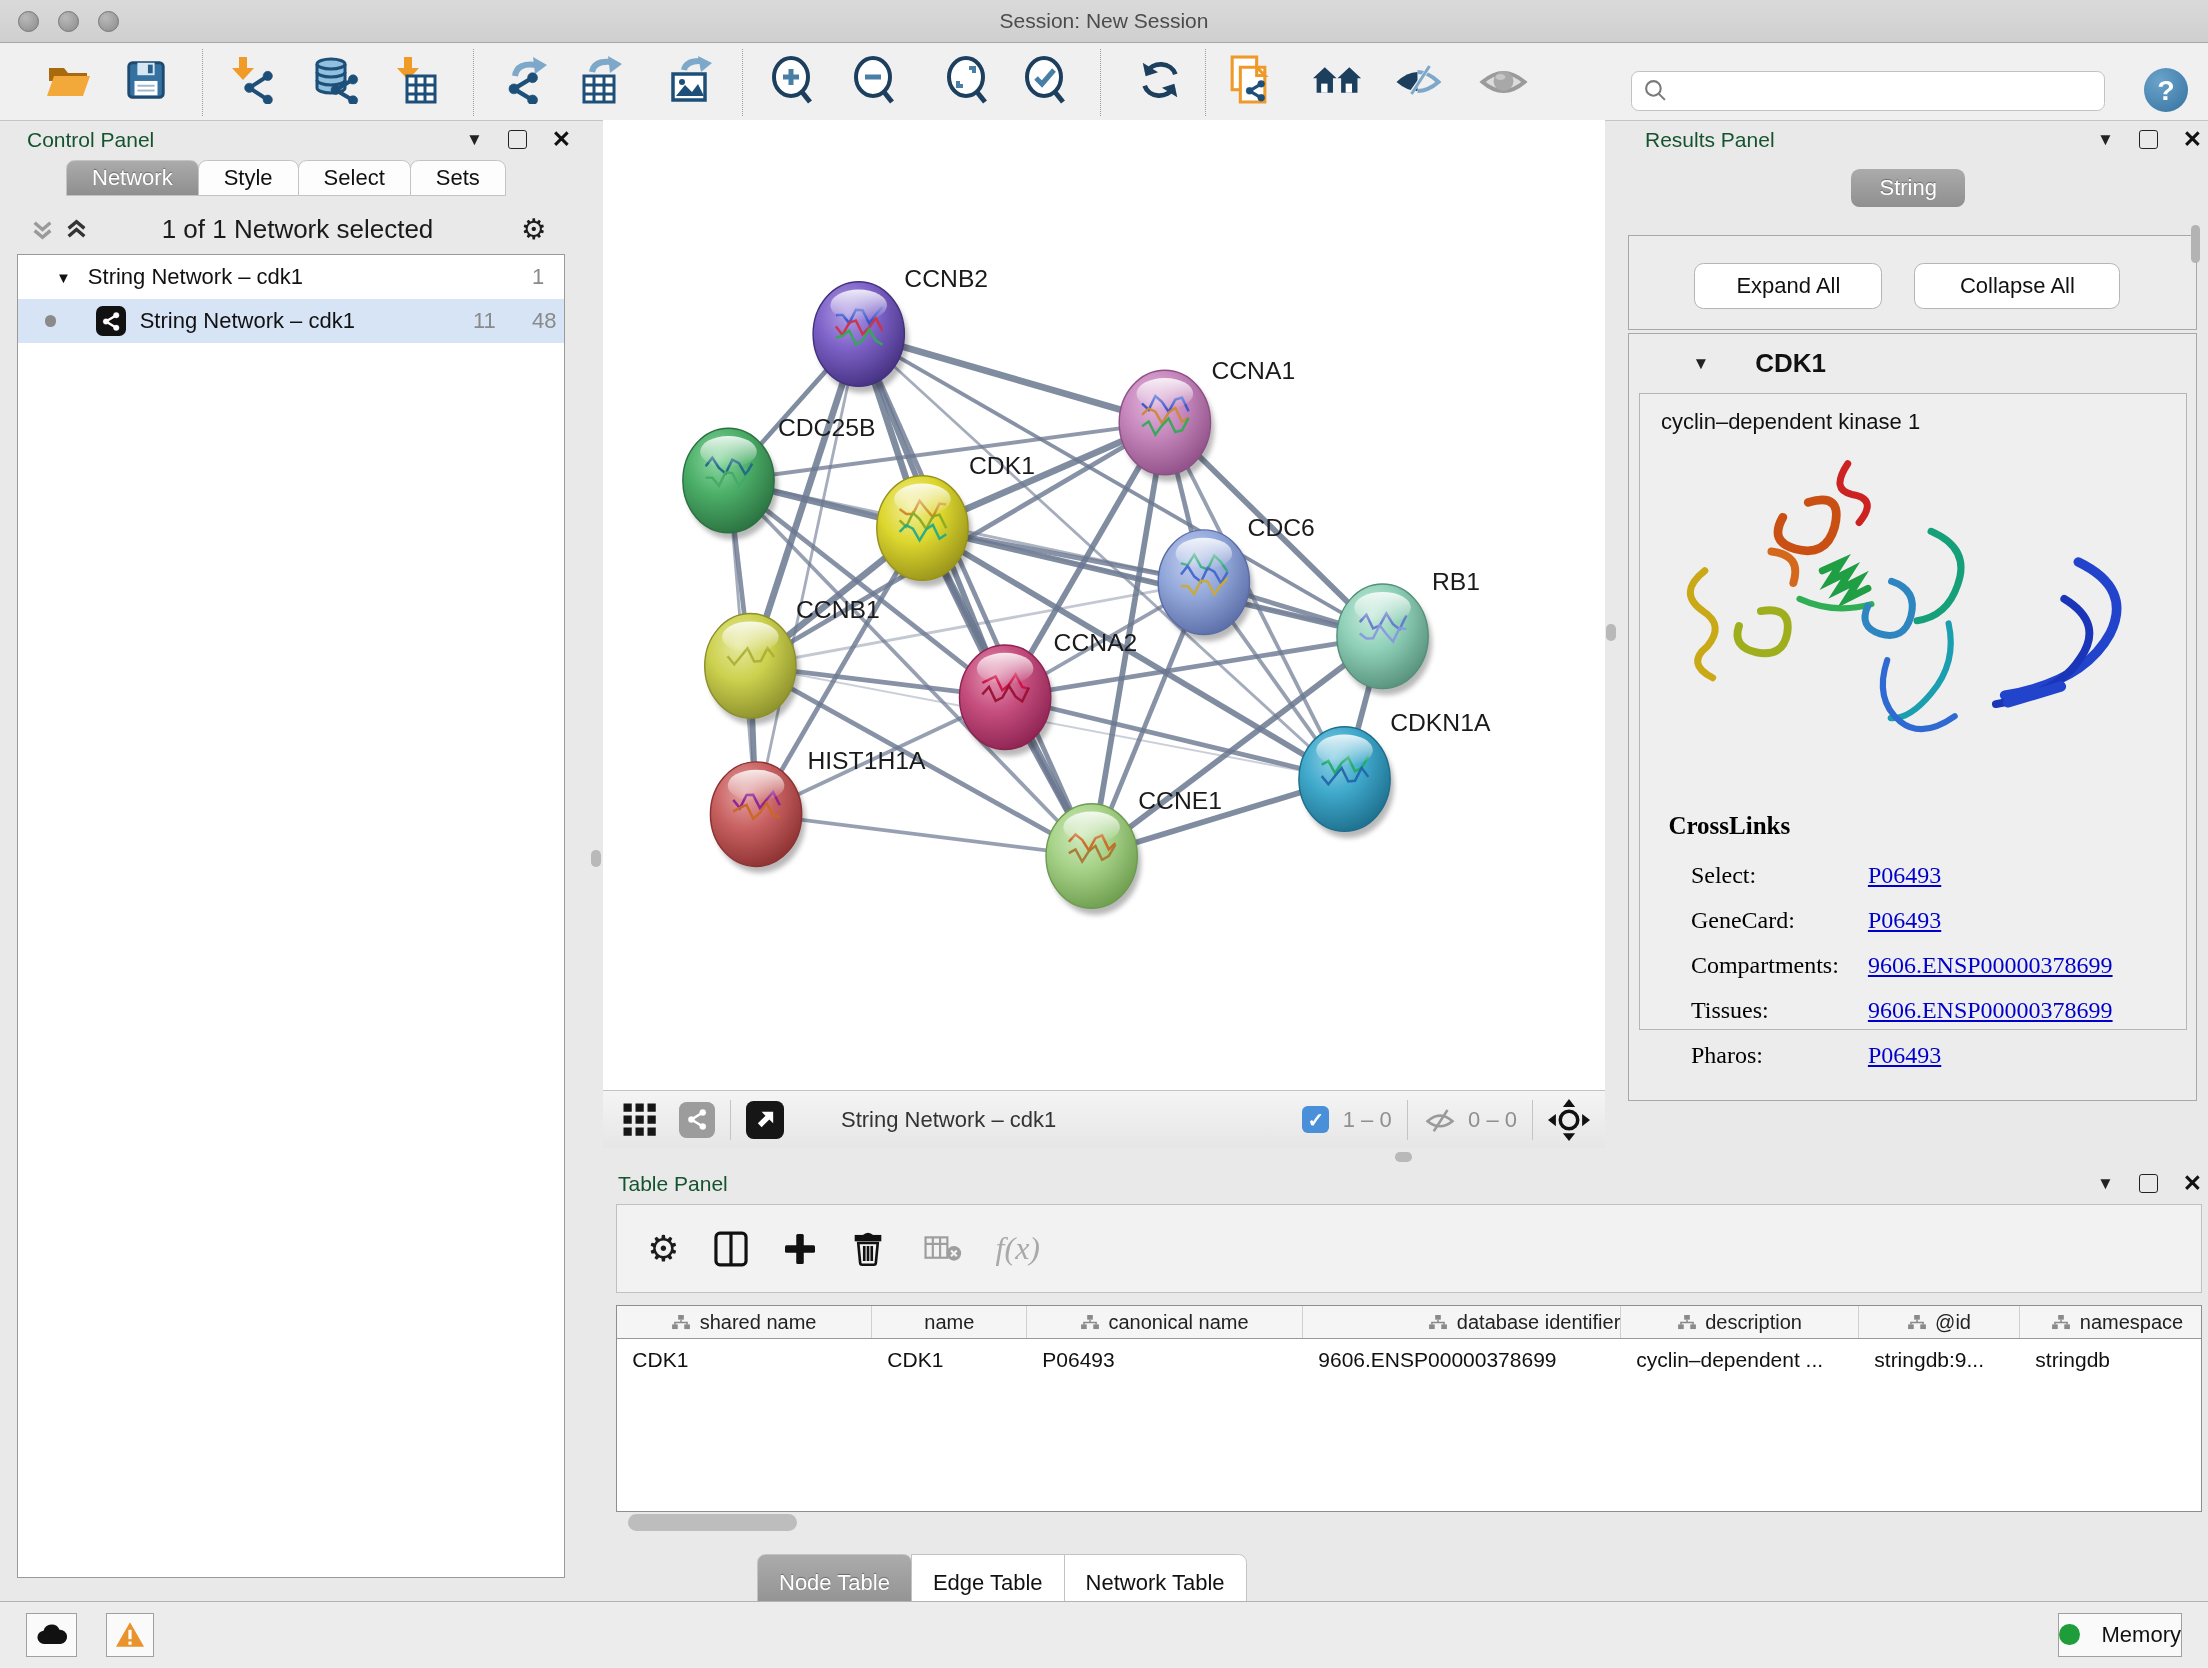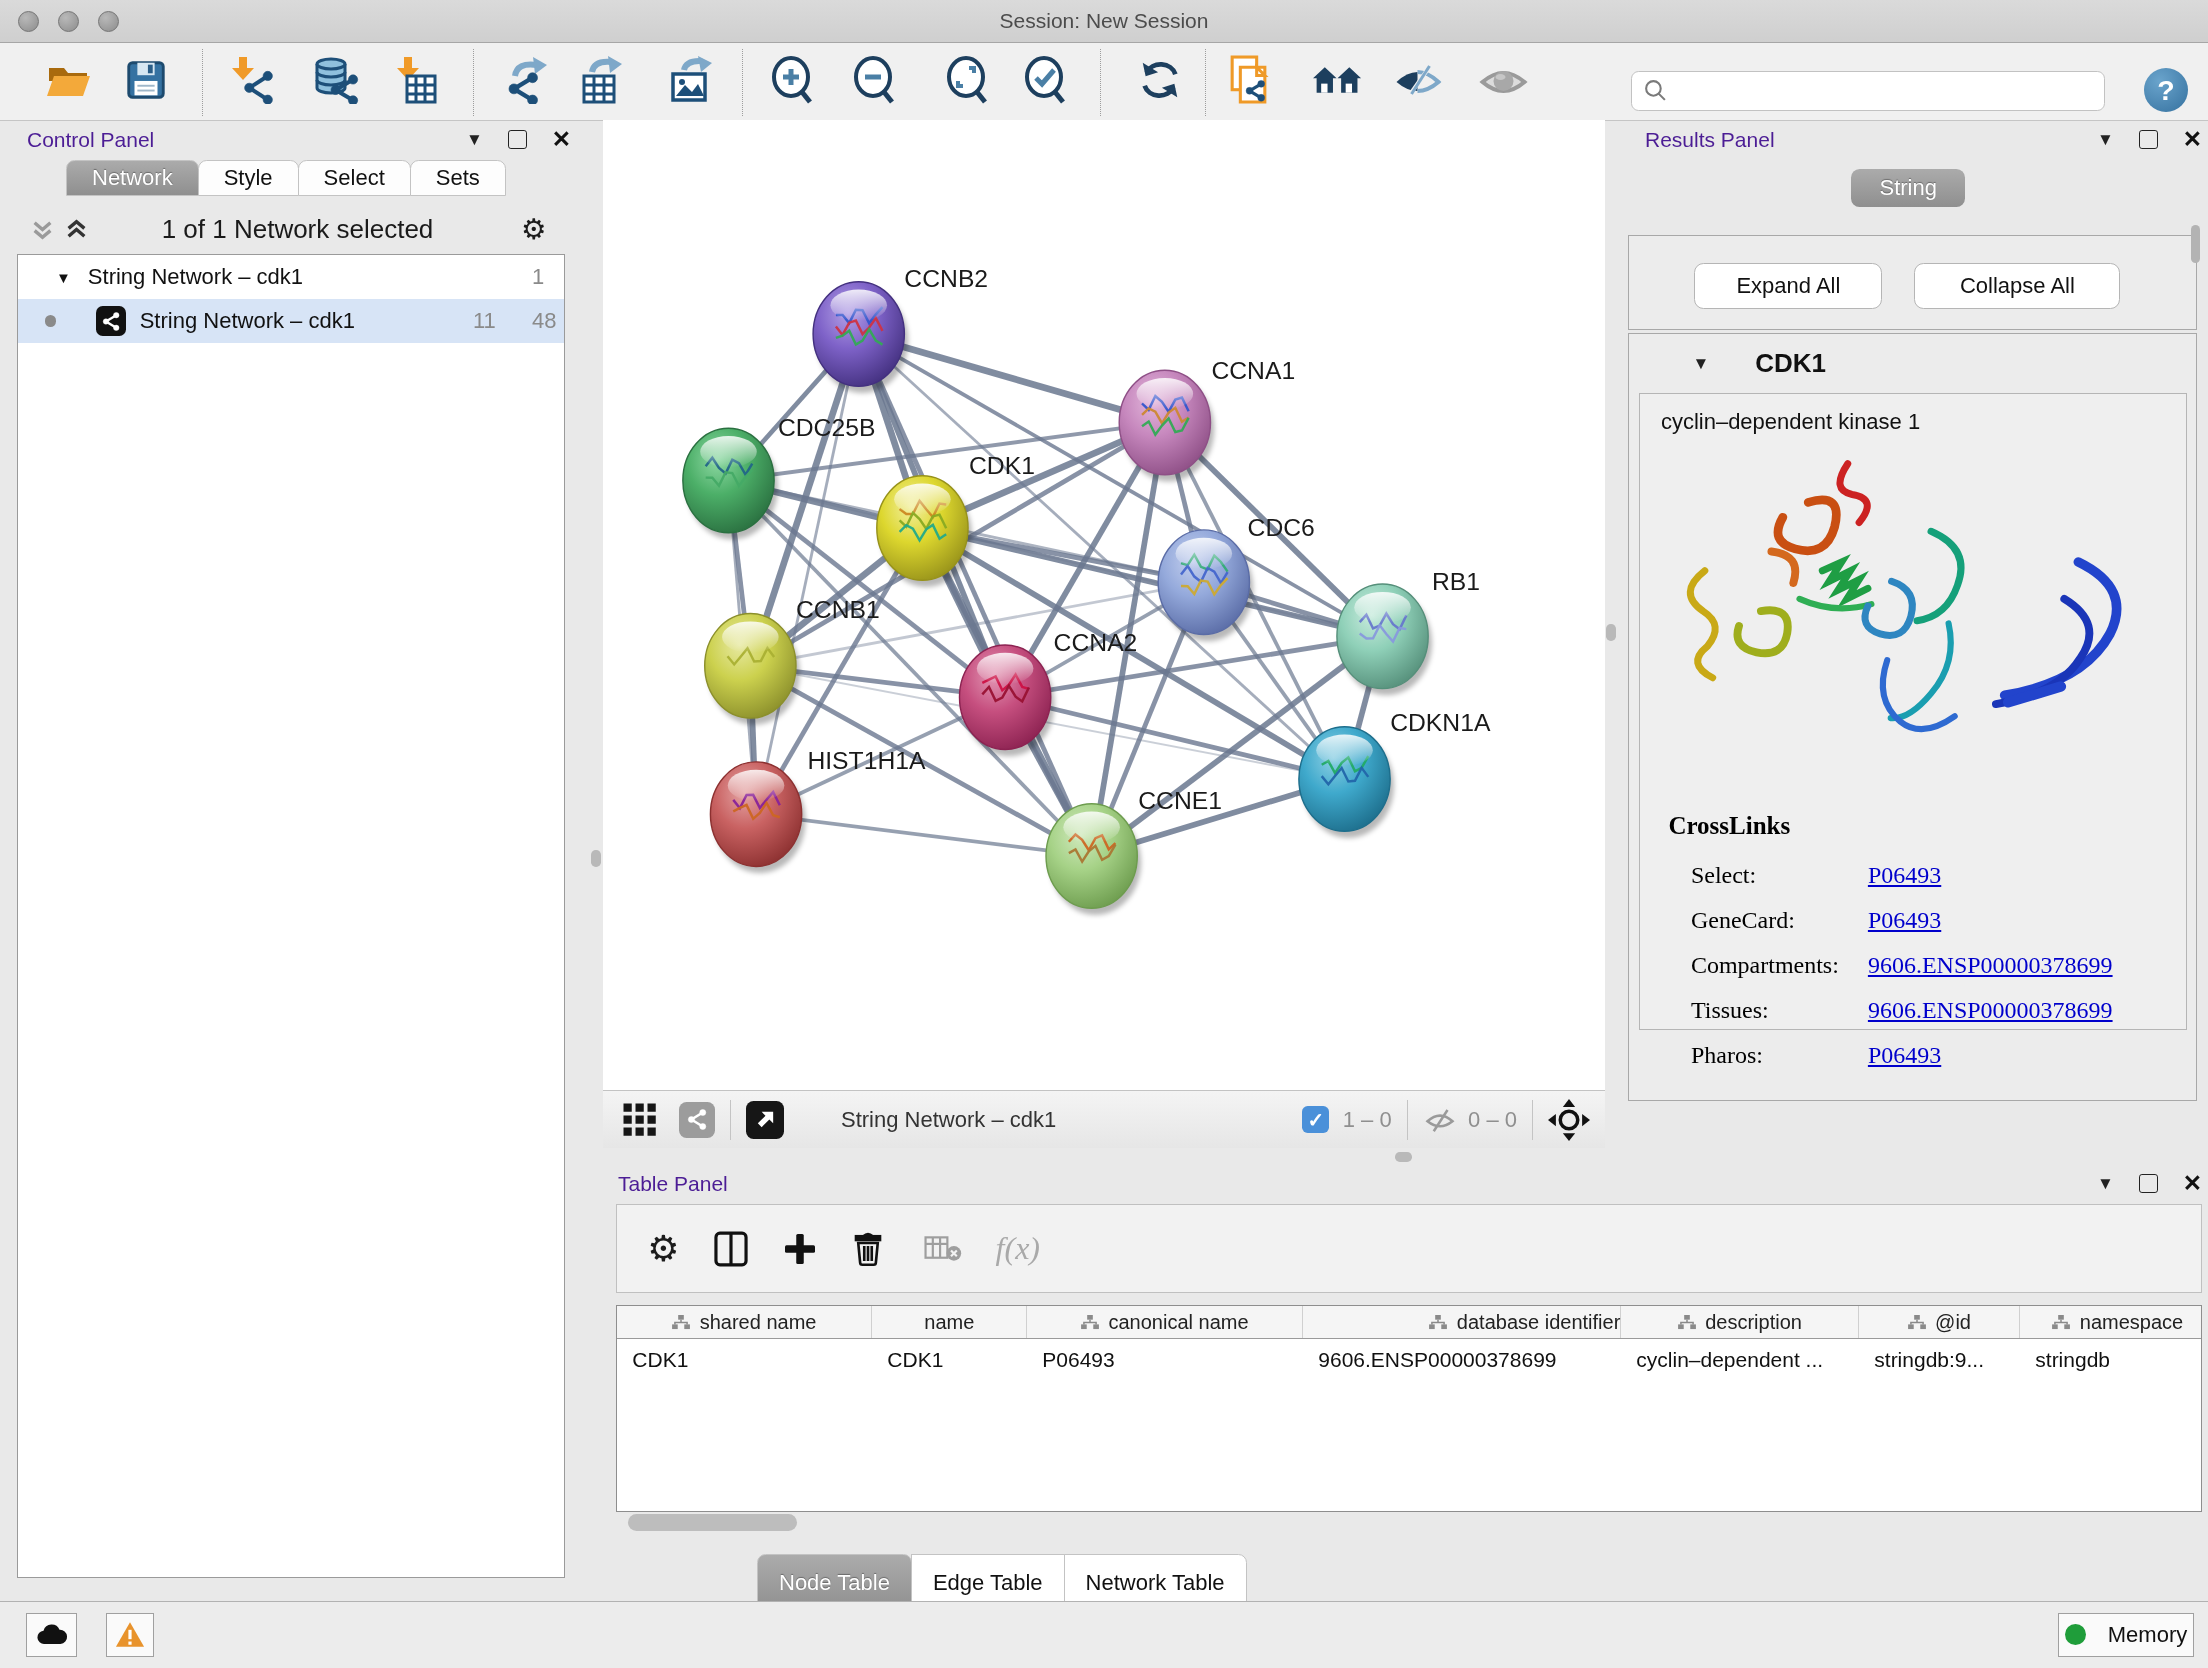--- a/index.html
+++ b/index.html
@@ -18,21 +18,21 @@
   .tbtn{position:absolute;top:55px;width:49px;height:49px;margin-top:-43px;display:flex;align-items:center;justify-content:center;}
   .tsep{position:absolute;top:5.7px;height:67px;border-left:1.9px dotted #9d9d9d;width:0;}
   #search-box{position:absolute;left:1631px;top:27.6px;width:474px;height:40px;background:#fff;border:1px solid #c2c2c2;
     border-radius:7.6px;display:flex;align-items:center;padding-left:11.4px;box-sizing:border-box;}
   #search-box input{border:none;outline:none;font-size:21px;width:409px;background:transparent;margin-left:7.6px;}
   #help-btn{position:absolute;left:2144px;top:25px;width:44px;height:44px;border-radius:50%;
     background:radial-gradient(circle at 35% 30%,#6aa4cc,#35719f);color:#fff;font-size:28.5px;font-weight:bold;
     display:flex;align-items:center;justify-content:center;}
 
   
-  .phead{font-size:21px;color:#4c1d95;}
+  .phead{font-size:21px;color:#14532d;}
   .wbox{background:#fff;border:1px solid #9a9a9a;}
 
   
   #control-panel{position:absolute;left:0;top:120px;width:595px;height:1481px;}
   #cp-title{position:absolute;left:27px;top:7.6px;}
   .hicons{position:absolute;display:flex;gap:25px;align-items:center;}
   .tri{font-size:17px;color:#222;}
   .sq{width:17px;height:17px;border:1.9px solid #222;border-radius:2.9px;}
   .xx{font-size:23px;font-weight:bold;color:#111;line-height:17px;}
   #cp-tabs{position:absolute;left:67px;top:40px;display:flex;}
@@ -100,21 +100,21 @@
     font-size:22px;color:#111;}
   .btab:first-child{border-radius:8.6px 0 0 8.6px;}
   .btab:last-child{border-radius:0 8.6px 8.6px 0;}
   .btab.active{background:linear-gradient(#ababab,#8f8f8f);color:#fff;text-shadow:0 -1px 1px rgba(0,0,0,.35);border-radius:8.6px;}
   .fx{font-family:"Liberation Serif",serif;font-style:italic;font-size:32px;color:#a9a9a9;}
 
   
   #statusbar{position:absolute;left:0;top:1601px;width:2208px;height:68px;background:#ececec;border-top:1.9px solid #b2b2b2;}
   .sbtn{position:absolute;top:10.5px;height:44px;background:#fafafa;border:1.9px solid #a0a0a0;display:flex;
     align-items:center;justify-content:center;box-sizing:border-box;}
-  #memory-btn{left:2058px;width:136px;gap:22px;font-size:22px;color:#111;}
+  #memory-btn{left:2058px;width:124px;gap:22px;font-size:22px;color:#111;}
   .dot-green{width:21px;height:21px;border-radius:50%;background:#1f9d3a;}
 </style>
 </head>
 <body>
 
 <div id="window">
 
   <div id="titlebar">
     <div class="tl" style="left:18px"></div>
     <div class="tl" style="left:58px"></div>

